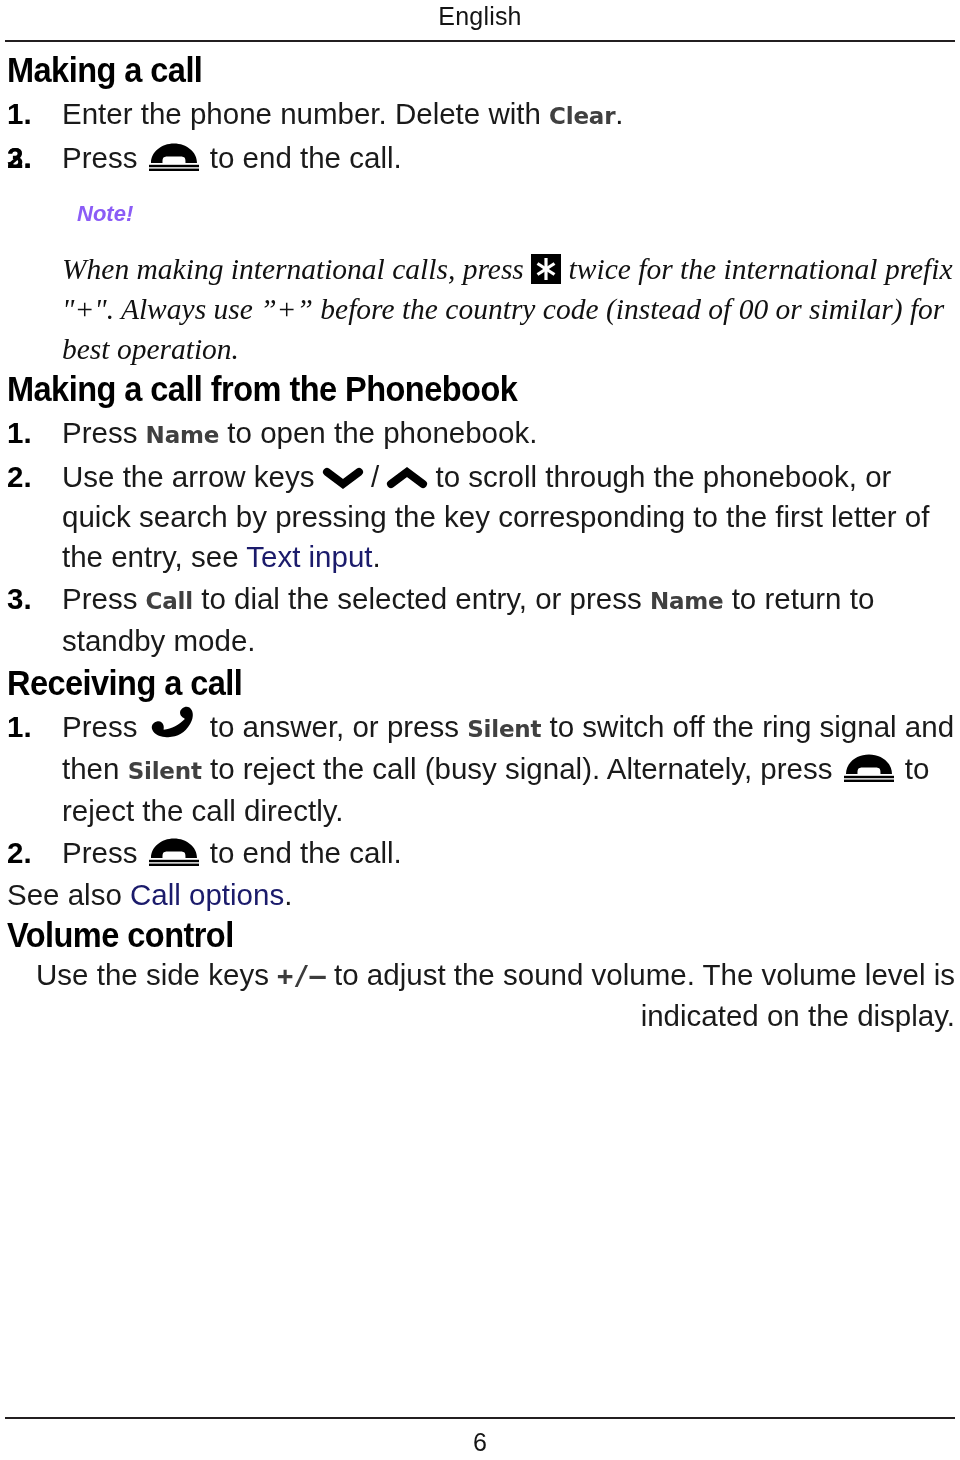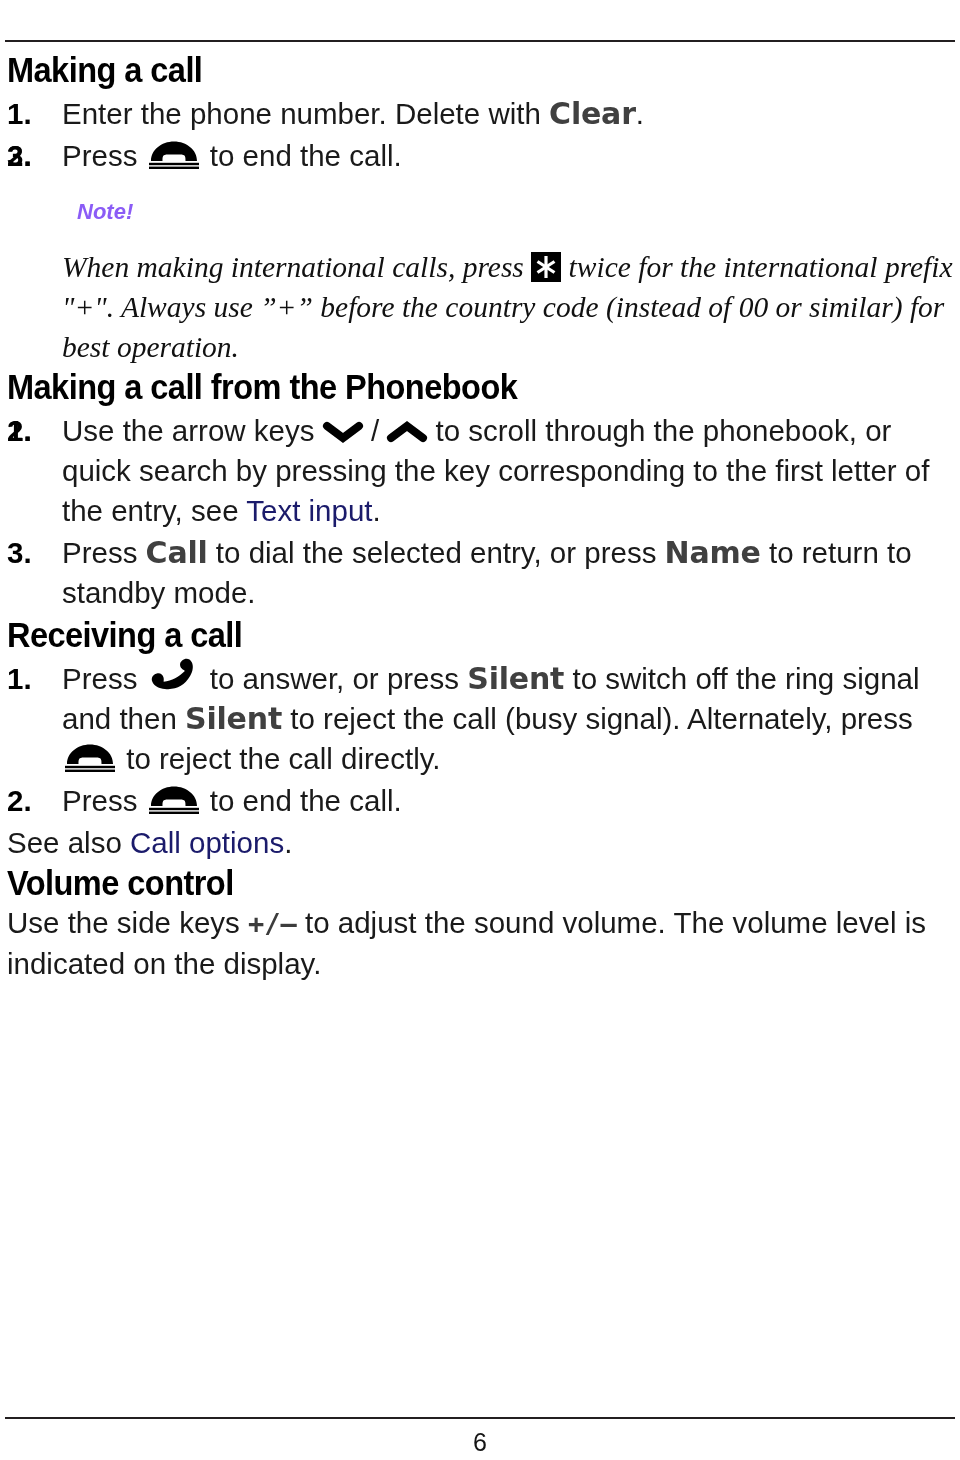--- a/index.html
+++ b/index.html
@@ -138,28 +138,28 @@
     margin: 0;
     color: #111;
     font-family: Liberation Serif, serif;
   }
   .note-block {
     margin-top: 16px;
     padding-left: 55px;
   }
 
   .gap-see-also { margin-top: 46px; }
-  .gap-volume-body { margin-top: 6px; }
+  .gap-volume-body { margin-top: 6px; text-align: right; }
 
   
   .kw {
     font-weight: 700;
     color: #404040;
     font-family: "DejaVu Sans", sans-serif;
-    font-size: 30px;
+    font-size: 23px;
     letter-spacing: -0.2px;
   }
   .xref {
     color: #1b1b6b;
   }
   .mono-kw {
     font-weight: 700;
     color: #3c3c3c;
     font-family: "DejaVu Sans Mono", monospace;
     font-size: 27px;
@@ -175,20 +175,21 @@
   .icon.handset-on    { width: 56px; height: 30px; }
   .icon.chev          { width: 40px; height: 22px; vertical-align: -2px; }
   .icon.star          { width: 30px; height: 30px; vertical-align: -5px; }
   .icon svg { display: block; overflow: visible; }
 </style>
 </head>
 <body>
 
 <div class="page">
 
+  <div class="running-head">English</div>
 
   <div class="rule-top"></div>
 
   <div class="content">
 
     <h2 class="section-head head-gap-1">Making a call</h2>
     <ol class="steps">
         <li><span class="num">1.</span><span>Enter the phone number. Delete with <span class="kw">Clear</span>.</span></li>
         <li><span class="num">2.</span></li>
         <li><span class="num">3.</span><span>Press <span class="icon handset-on"><svg viewBox="0 0 56 30" width="56" height="30">
@@ -205,21 +206,21 @@
               <g stroke="#fff" stroke-width="3.2" stroke-linecap="butt">
                 <line x1="15" y1="4" x2="15" y2="26"></line>
                 <line x1="6.5" y1="9.5" x2="23.5" y2="20.5"></line>
                 <line x1="23.5" y1="9.5" x2="6.5" y2="20.5"></line>
               </g>
             </svg></span> twice for the international prefix "+". Always use ”+” before the country code (instead of 00 or similar) for best operation.</p>
     </div>
 
     <h2 class="section-head head-gap-2">Making a call from the Phonebook</h2>
     <ol class="steps">
-        <li><span class="num">1.</span></li>
+        <li><span class="num">1.</span><span>Press <span class="kw">Name</span> to open the phonebook.</span></li>
         <li><span class="num">2.</span><span>Use the arrow keys <span class="icon chev"><svg viewBox="0 0 40 22" width="40" height="22">
                 <path d="M4,5 L20,17 L36,5" fill="none" stroke="#000" stroke-width="8" stroke-linecap="round" stroke-linejoin="miter"></path>
               </svg></span> / <span class="icon chev"><svg viewBox="0 0 40 22" width="40" height="22">
                 <path d="M4,17 L20,5 L36,17" fill="none" stroke="#000" stroke-width="8" stroke-linecap="round" stroke-linejoin="miter"></path>
               </svg></span> to scroll through the phonebook, or quick search by pressing the key corresponding to the first letter of the entry, see <span class="xref">Text input</span>.</span></li>
         <li><span class="num">3.</span><span>Press <span class="kw">Call</span> to dial the selected entry, or press <span class="kw">Name</span> to return to standby mode.</span></li>
       </ol>
 
     <h2 class="section-head head-gap-3">Receiving a call</h2>
     <ol class="steps">

